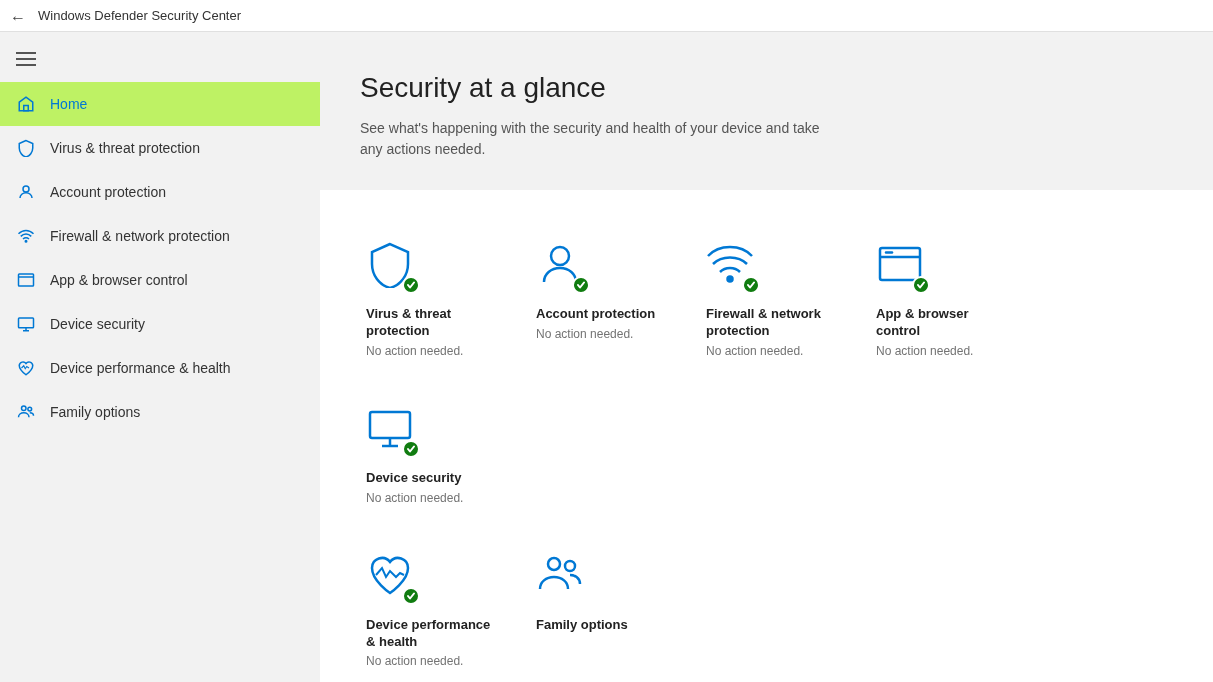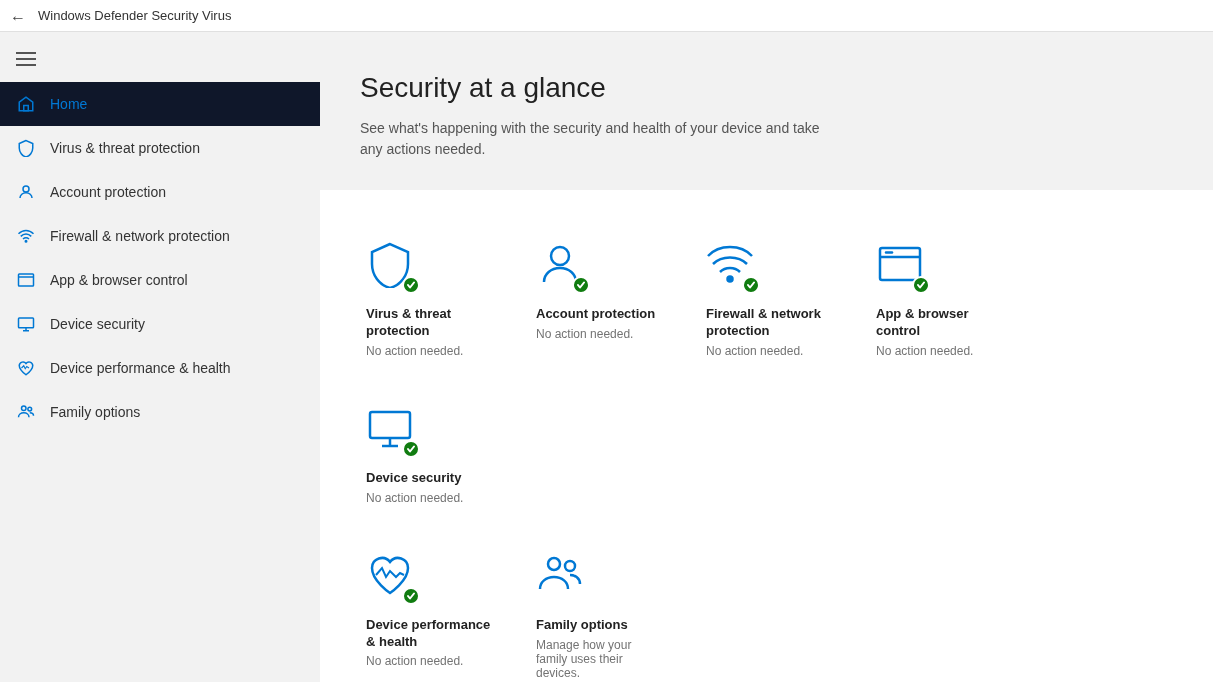--- a/index.html
+++ b/index.html
@@ -63,21 +63,21 @@
 
     .nav-item {
       display: flex;
       align-items: center;
       padding: 12px 16px;
       cursor: pointer;
       font-size: 14px;
       color: #333;
       gap: 14px;
     }
-    .nav-item.active { color: #0078d4; background: #0f172a; }
+    .nav-item.active { color: #0078d4; background: #bef264; }
     .nav-item .nav-icon {
       width: 20px;
       height: 20px;
       flex-shrink: 0;
       display: flex;
       align-items: center;
       justify-content: center;
     }
     .nav-item .nav-label { font-size: 14px; }
 
@@ -166,21 +166,21 @@
     .card-status {
       font-size: 12px;
       color: #737373;
     }
   </style>
 </head>
 <body>
 
 <div class="title-bar">
   <button class="back-btn">←</button>
-  <span class="title-text">Windows Defender Security Virus</span>
+  <span class="title-text">Windows Defender Security Center</span>
 </div>
 
 <div class="app-body">
 
   <nav class="sidebar">
     <button class="hamburger-btn">
       <span></span>
         <span></span>
         <span></span>
     </button>
@@ -387,21 +387,20 @@
         <div class="card">
           <div class="card-icon-wrap">
             <svg class="main-icon" viewBox="0 0 48 48" fill="none" stroke="#0078d4" stroke-width="2.5">
               <circle cx="18" cy="13" r="6"></circle>
               <circle cx="34" cy="15" r="5"></circle>
               <path d="M4 38c0-7 6-12 14-12s14 5 14 12"></path>
               <path d="M34 24c5 0 10 3 10 9"></path>
             </svg>
           </div>
           <div class="card-title">Family options</div>
-          <div class="card-status">Manage how your family uses their devices.</div>
         </div>
 
       </div>
 
     </div>
   </main>
 
 </div>
 
 </body></html>

